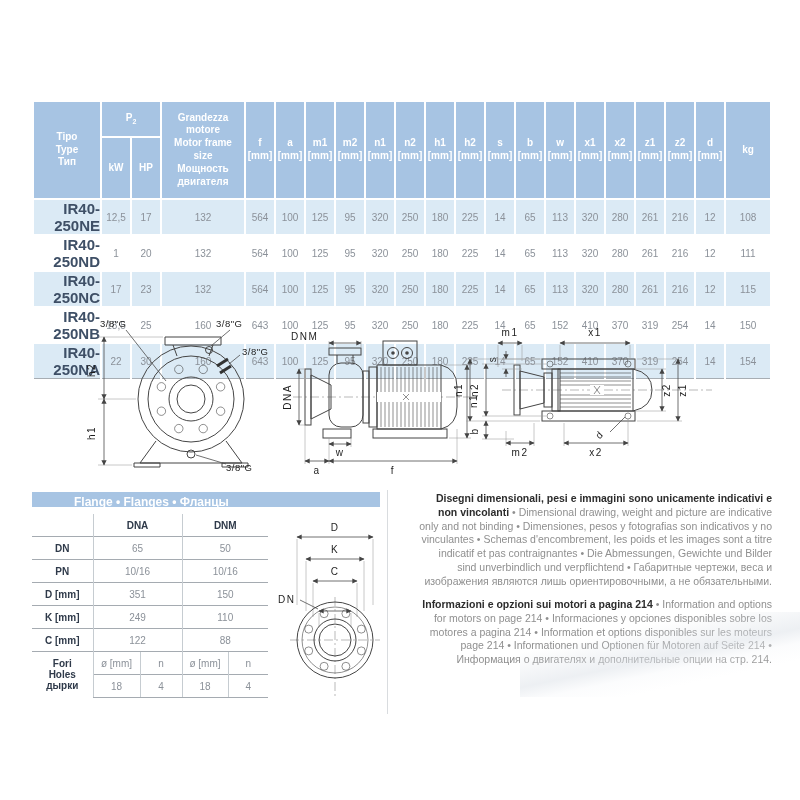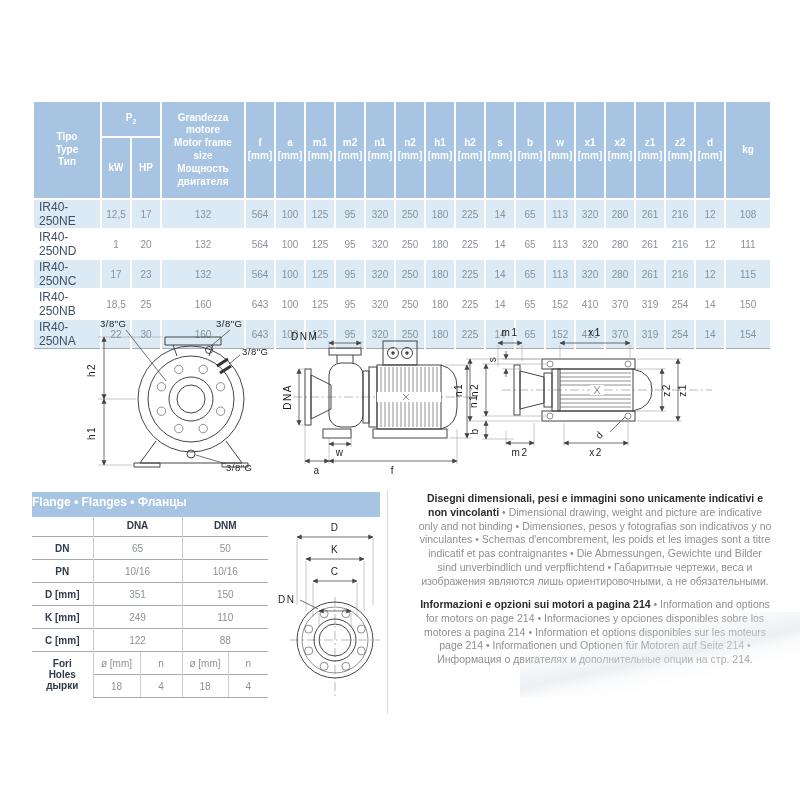--- a/index.html
+++ b/index.html
@@ -9,40 +9,40 @@
   table.dim{position:absolute;left:32px;top:100px;width:738px;border-collapse:collapse;table-layout:fixed;}
   .dim th,.dim td{border:2px solid #fff;padding:0;margin:0;}
   .dim thead th{background:var(--header_blue,#a7c4e3);color:#fff;font-weight:bold;font-size:10px;
        text-align:center;vertical-align:middle;line-height:1.28;}
   .dim thead tr.t1{height:36px}
   .dim thead tr.t2{height:62px}
   .dim tbody tr{height:19px}
   .dim tbody td{font-size:10px;color:var(--value_text,#8b9199);text-align:center;vertical-align:middle;background:#fff;}
   .dim tbody tr:nth-child(odd) td{background:var(--row_blue,#dbeaf5);}
   .dim tbody tr:last-child td{border-bottom:1px solid #a7adb3;}
-  .dim td.type{color:var(--type_text,#3e4f66);font-weight:normal;text-align:left;padding-left:5px;font-size:12px;}
+  .dim td.type{color:var(--type_text,#3e4f66);font-weight:bold;text-align:right;padding-left:5px;font-size:15px;}
   .pre{white-space:pre-line;margin-top:32px;}
   .blk{display:block;}
   .dim sub{font-size:7px;}
   
-  .flange-bar{position:absolute;left:32px;top:492px;width:348px;height:25px;background:var(--header_blue,#a7c4e3);
-       color:#fff;font-weight:bold;font-size:12px;line-height:21px;box-sizing:border-box;}
+  .flange-bar{position:absolute;left:32px;top:492px;width:348px;height:15px;background:var(--header_blue,#a7c4e3);
+       color:#fff;font-weight:bold;font-size:12px;line-height:21px;padding-left:42px;box-sizing:border-box;}
   table.flg{position:absolute;left:32px;top:514px;width:236px;border-collapse:collapse;table-layout:fixed;}
   .flg td{padding:0;font-size:10px;text-align:center;vertical-align:middle;}
   .flg .lab{font-weight:bold;color:var(--label_dark,#2f3a4a);}
   .flg .val{color:var(--value_text,#8b9199);}
   .flg tr.hdr td{height:22px;font-weight:bold;color:var(--label_dark,#2f3a4a);}
   .flg tr.r{height:23px;}
   .flg tr.r td{border-top:1px solid #a5abb1;}
   .flg td.vl{border-left:1px solid #c6ccd1;}
   .flg td.hb{border-top:1px solid #a5abb1;}
   .flg tr.last td{border-bottom:1px solid #a5abb1;}
   
   .note{position:absolute;left:418px;width:354px;font-size:10.5px;line-height:13.8px;
-        color:var(--notes_gray,#8f8f8f);text-align:center;}
+        color:var(--notes_gray,#8f8f8f);text-align:right;}
   .note b{color:var(--notes_dark,#2c2c2c);}
   .vdiv{position:absolute;left:387px;top:490px;width:1px;height:224px;background:#d9dcdf;}
   .curl{position:absolute;left:520px;top:612px;width:285px;height:85px;
         background:linear-gradient(168deg,rgba(255,255,255,0) 28%,rgba(222,227,233,0.55) 52%,rgba(243,245,248,0.3) 62%,rgba(255,255,255,0) 74%);}
   
   svg.draw{position:absolute;overflow:visible;}
   .dln{stroke:#454545;stroke-width:1;fill:none;}
   .thin{stroke:#454545;stroke-width:0.6;fill:none;}
   .dm{stroke:#4d4d4d;stroke-width:0.8;fill:none;}
   .ext{stroke:#9a9a9a;stroke-width:0.55;fill:none;}

